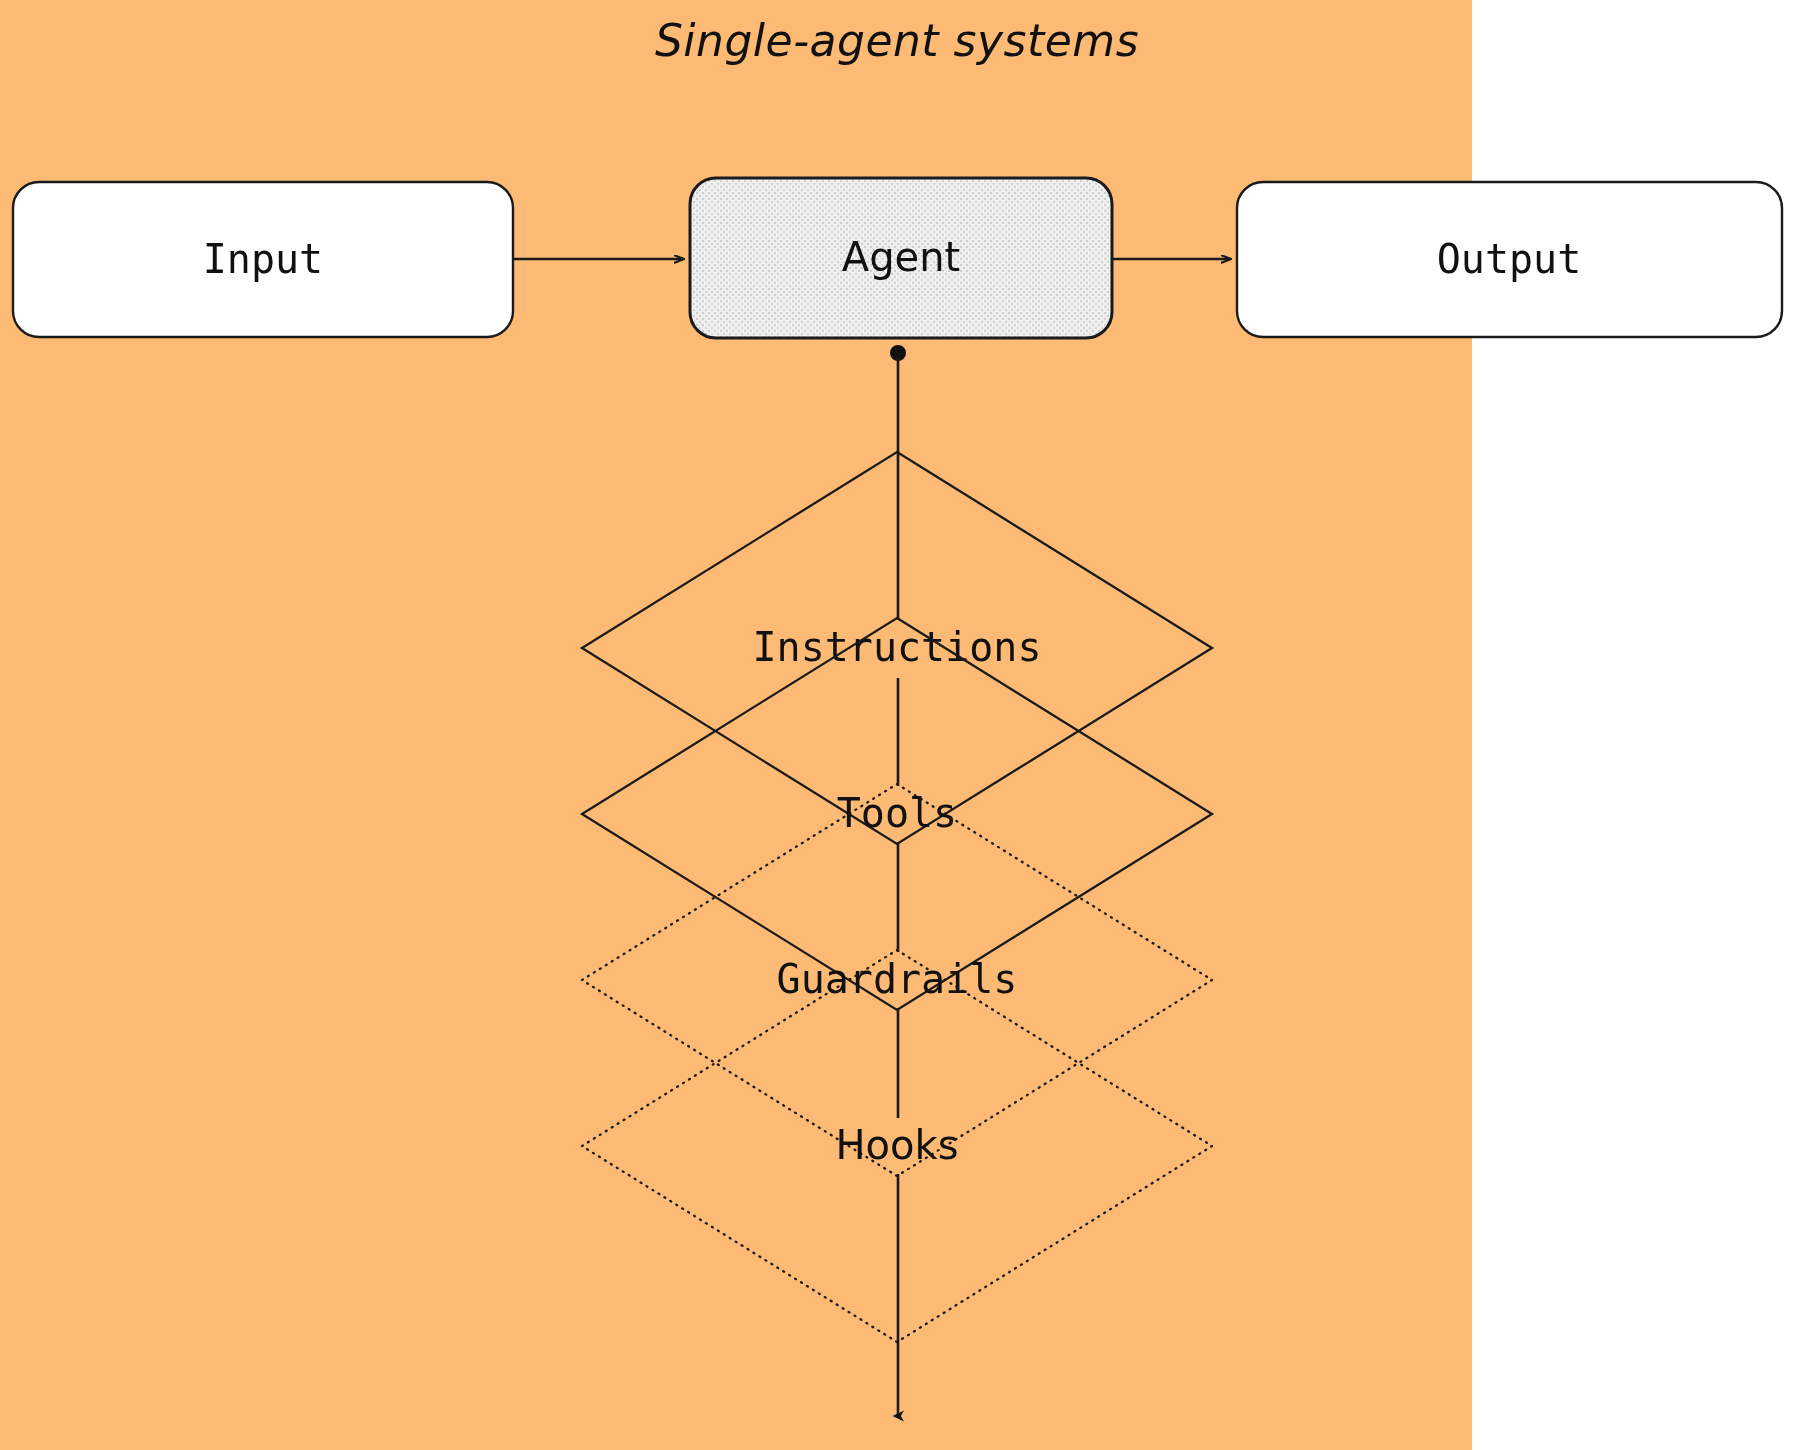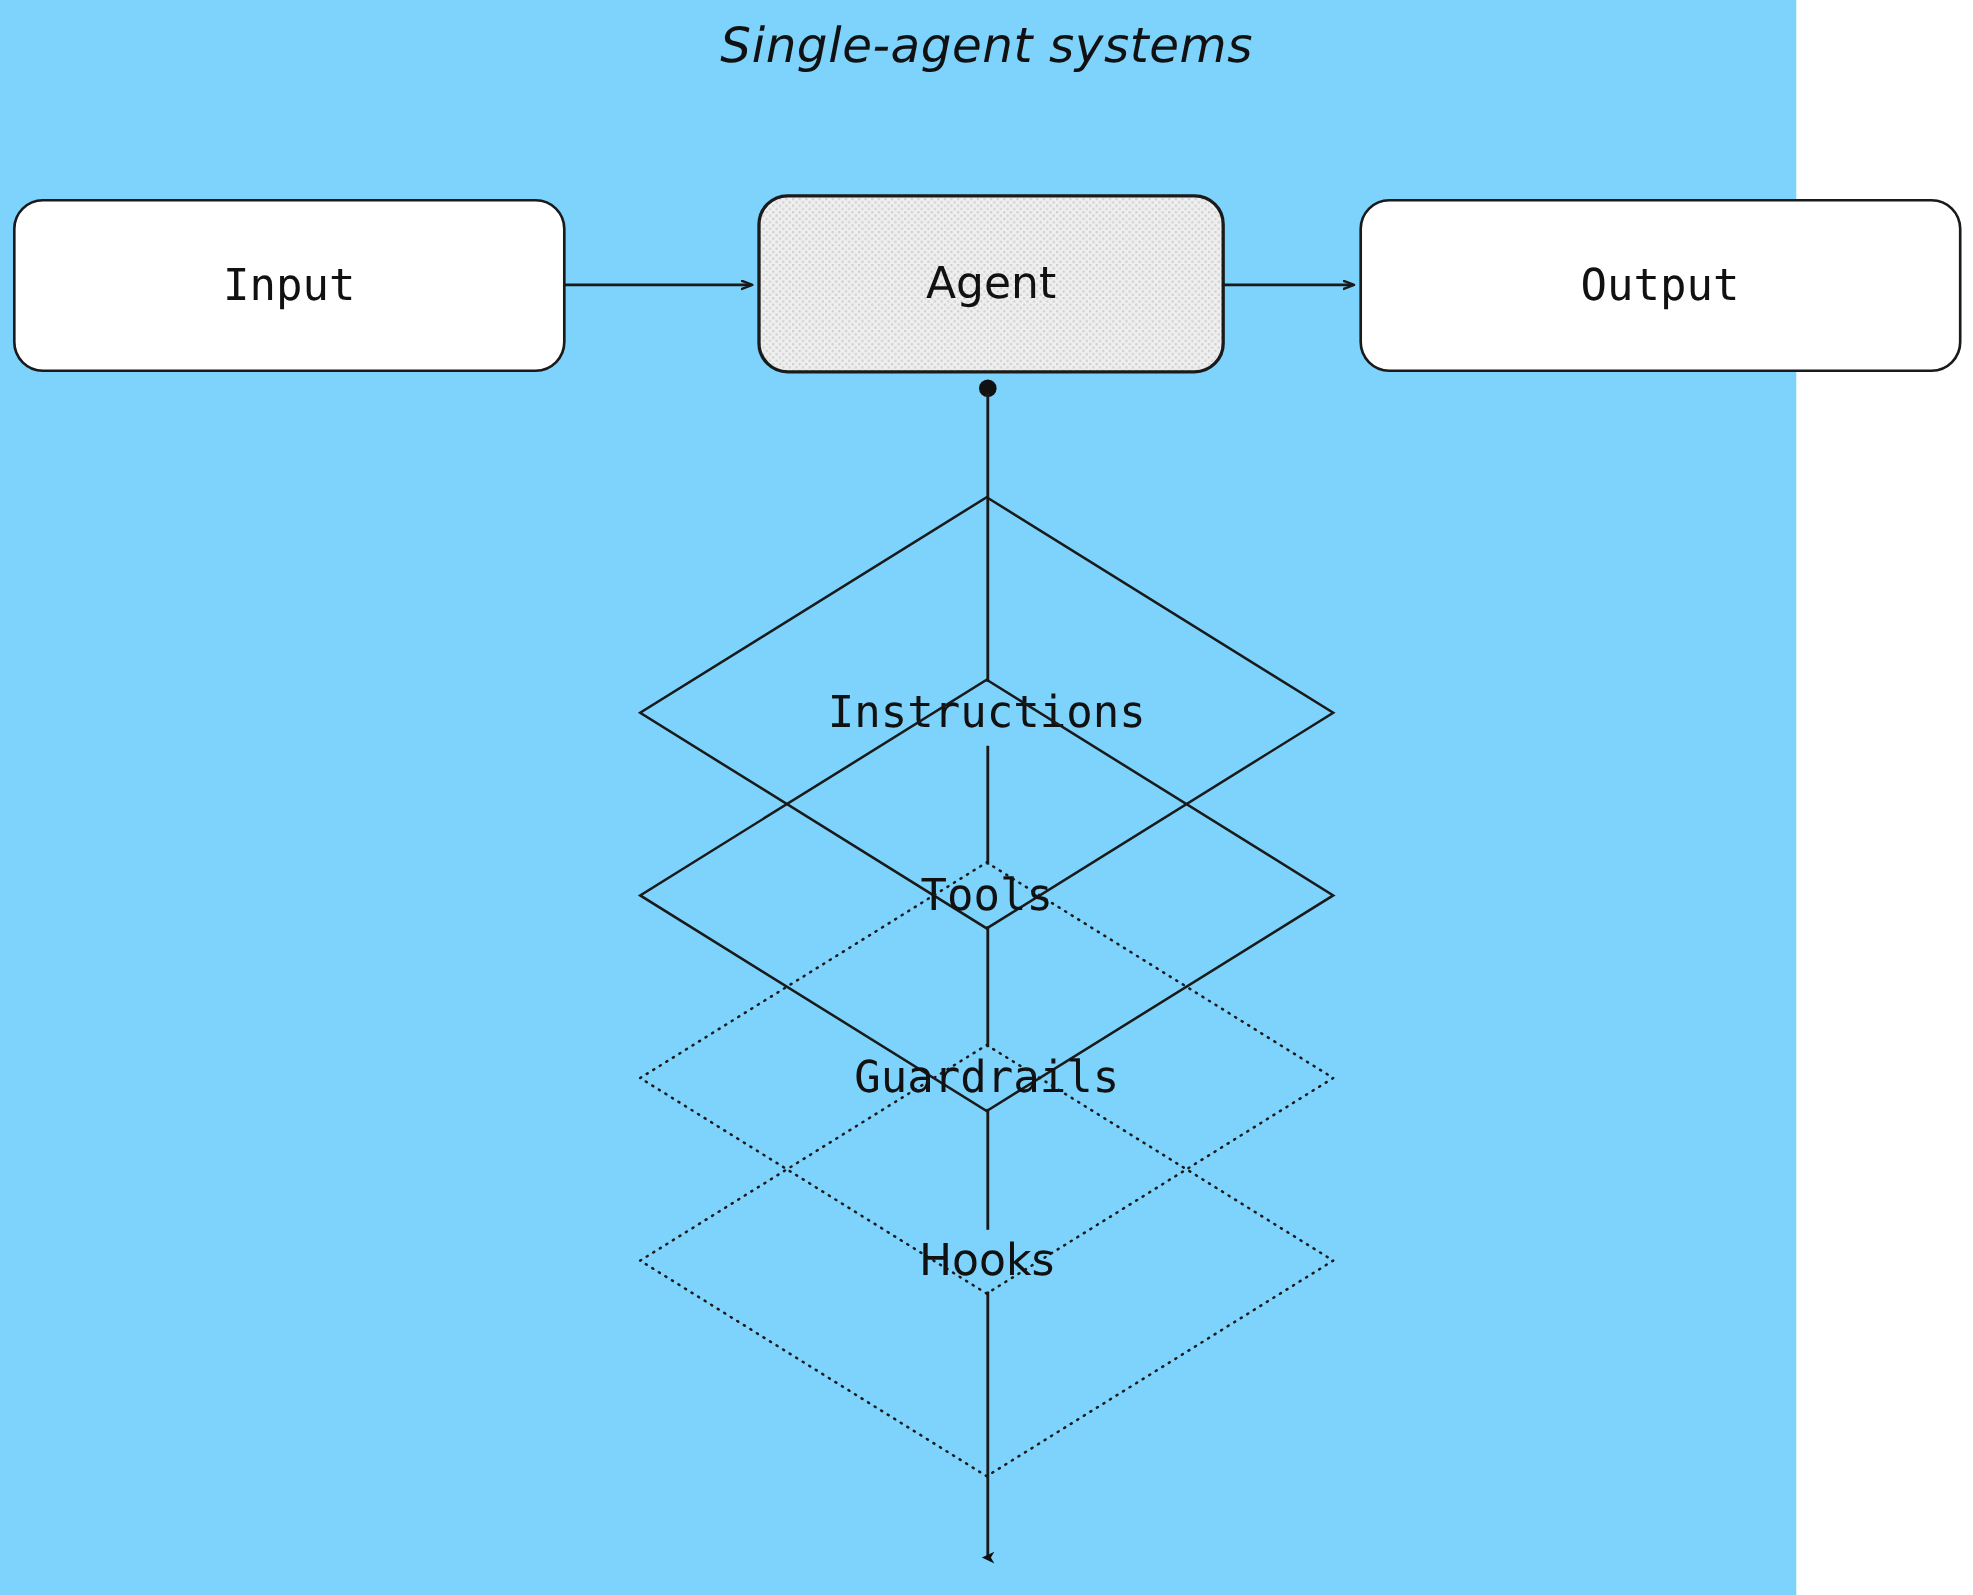--- a/index.html
+++ b/index.html
@@ -8,23 +8,23 @@
     background: #ffffff;
   }
   body {
     width: 1794px;
     height: 1450px;
     overflow: hidden;
     font-family: "DejaVu Sans", sans-serif;
   }
   #canvas {
     position: relative;
-    width: 1633px;
+    width: 1472px;
     height: 1450px;
-    background: #7dd3fc;
+    background: #fdba74;
   }
   svg#diagram {
     position: absolute;
     top: 0;
     left: 0;
     width: 1794px;
     height: 1450px;
     display: block;
   }
   .node-box {

